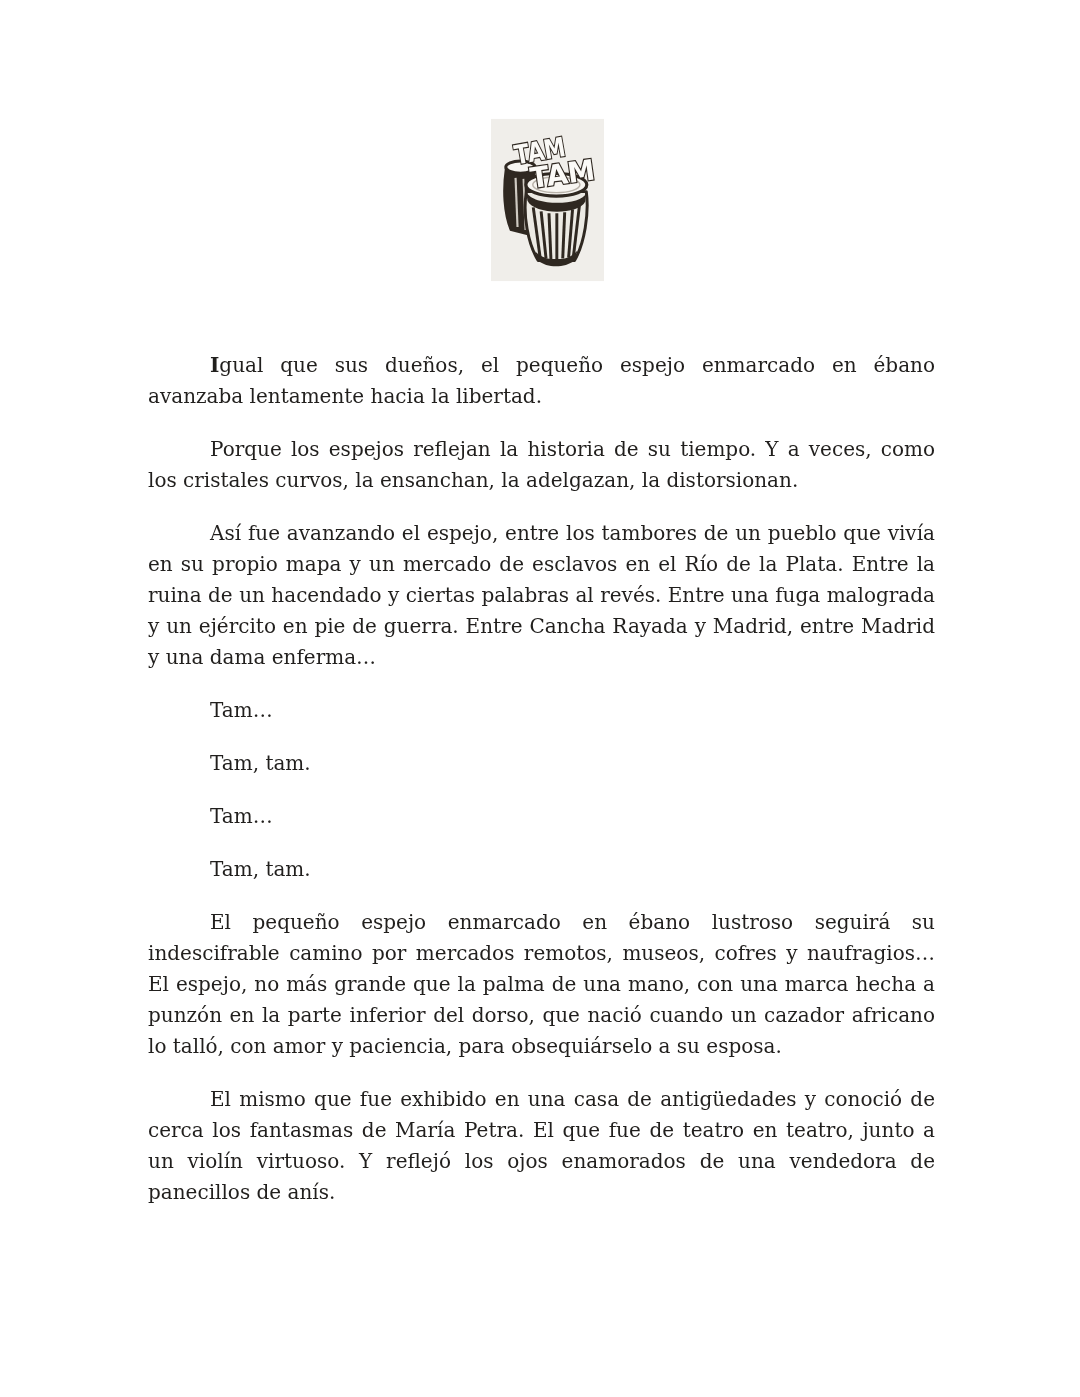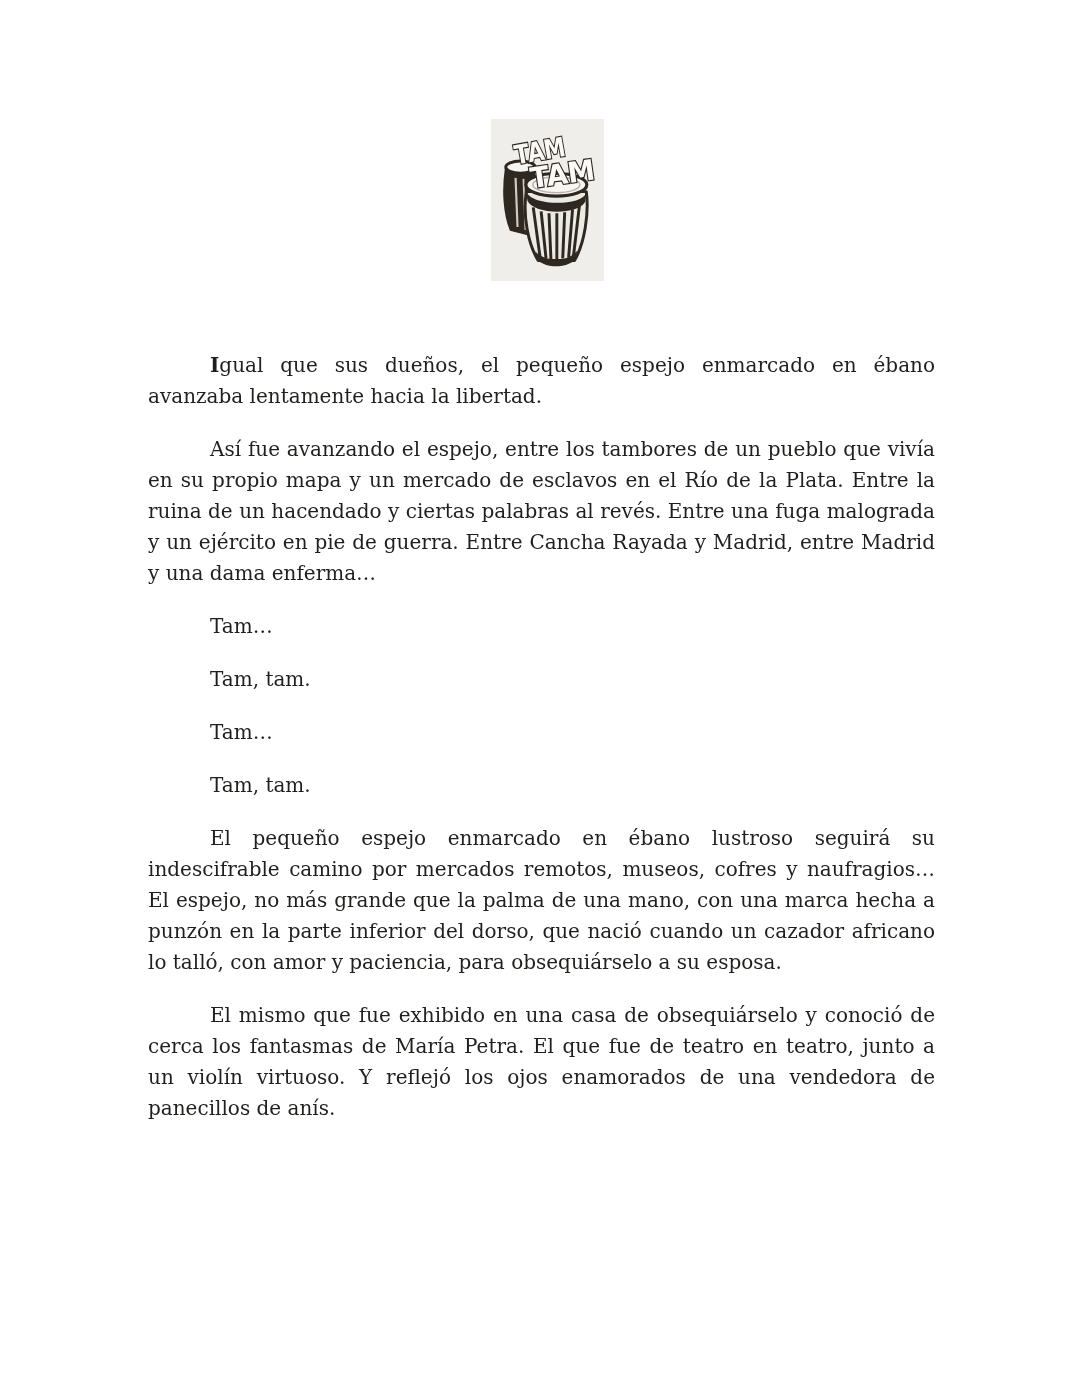--- a/index.html
+++ b/index.html
@@ -68,22 +68,23 @@
 
       <g font-family="'DejaVu Sans', sans-serif" font-weight="bold" fill="#fbfaf7" stroke="#2f2821" stroke-width="2.4" paint-order="stroke">
         <text x="24" y="42" font-size="27" textLength="52" lengthAdjust="spacingAndGlyphs" transform="rotate(-10 50 34)">TAM</text>
         <text x="40" y="66" font-size="29" textLength="66" lengthAdjust="spacingAndGlyphs" transform="rotate(-8 73 58)">TAM</text>
       </g>
     </svg>
   </div>
 
   <main class="content">
     <p><span class="lead">I</span><span>gual que sus dueños, el pequeño espejo enmarcado en ébano avanzaba lentamente hacia la libertad.</span></p>
+    <p>Porque los espejos reflejan la historia de su tiempo. Y a veces, como los cristales curvos, la ensanchan, la adelgazan, la distorsionan.</p>
     <p>Así fue avanzando el espejo, entre los tambores de un pueblo que vivía en su propio mapa y un mercado de esclavos en el Río de la Plata. Entre la ruina de un hacendado y ciertas palabras al revés. Entre una fuga malograda y un ejército en pie de guerra. Entre Cancha Rayada y Madrid, entre Madrid y una dama enferma…</p>
     <p>Tam…</p>
     <p>Tam, tam.</p>
     <p>Tam…</p>
     <p>Tam, tam.</p>
     <p>El pequeño espejo enmarcado en ébano lustroso seguirá su indescifrable camino por mercados remotos, museos, cofres y naufragios… El espejo, no más grande que la palma de una mano, con una marca hecha a punzón en la parte inferior del dorso, que nació cuando un cazador africano lo talló, con amor y paciencia, para obsequiárselo a su esposa.</p>
-    <p>El mismo que fue exhibido en una casa de obsequiárselo y conoció de cerca los fantasmas de María Petra. El que fue de teatro en teatro, junto a un violín virtuoso. Y reflejó los ojos enamorados de una vendedora de panecillos de anís.</p>
+    <p>El mismo que fue exhibido en una casa de antigüedades y conoció de cerca los fantasmas de María Petra. El que fue de teatro en teatro, junto a un violín virtuoso. Y reflejó los ojos enamorados de una vendedora de panecillos de anís.</p>
   </main>
 
 </div>
 
 </body></html>

